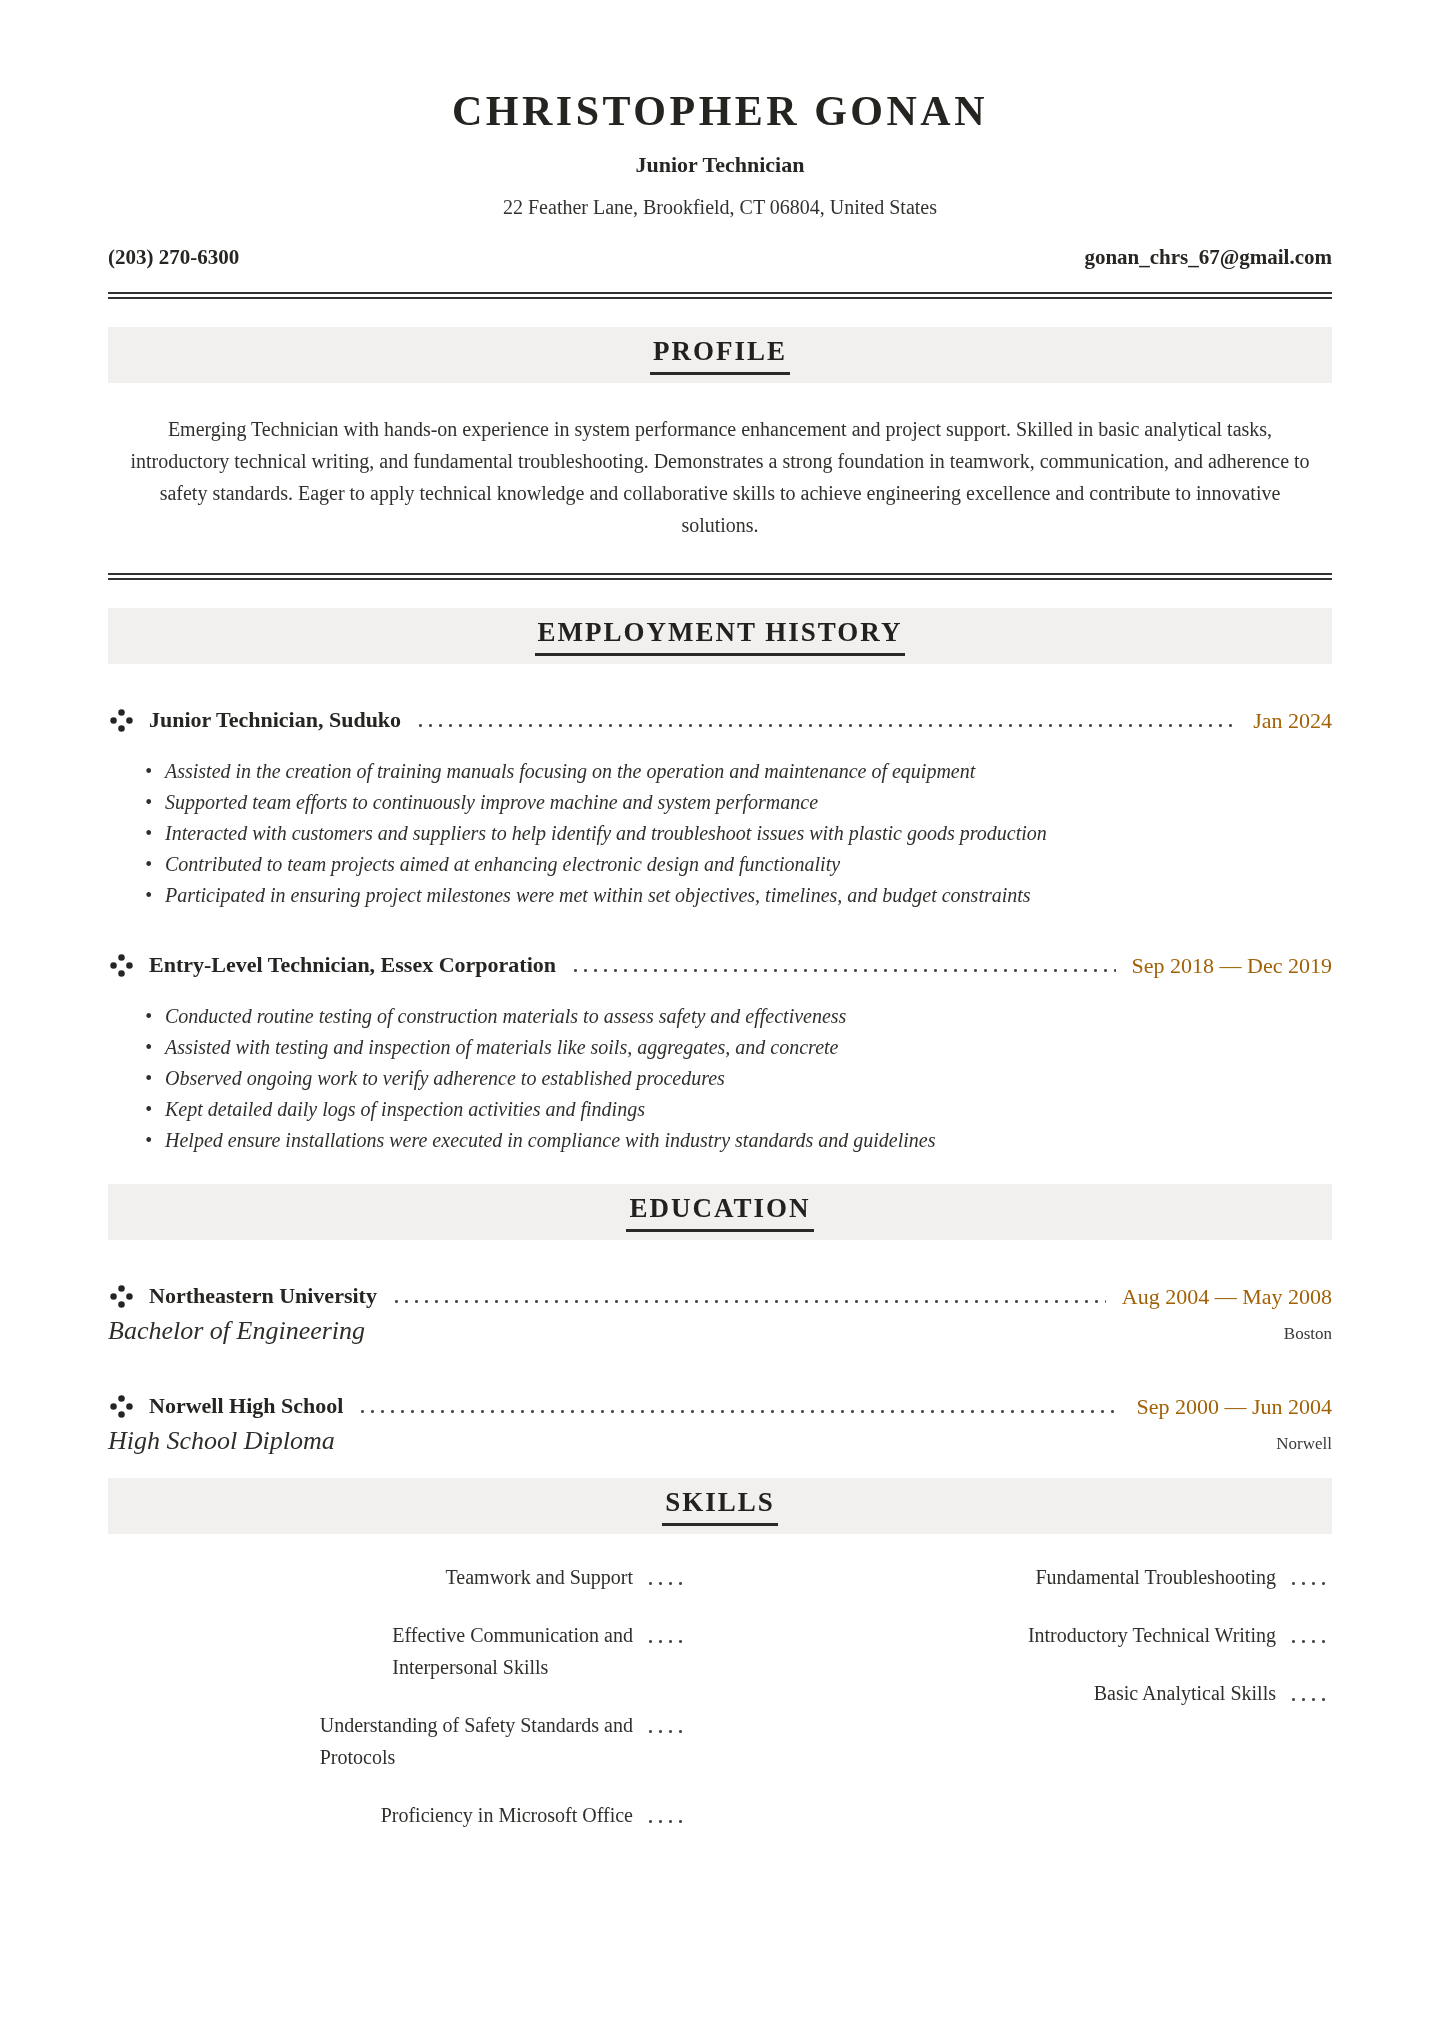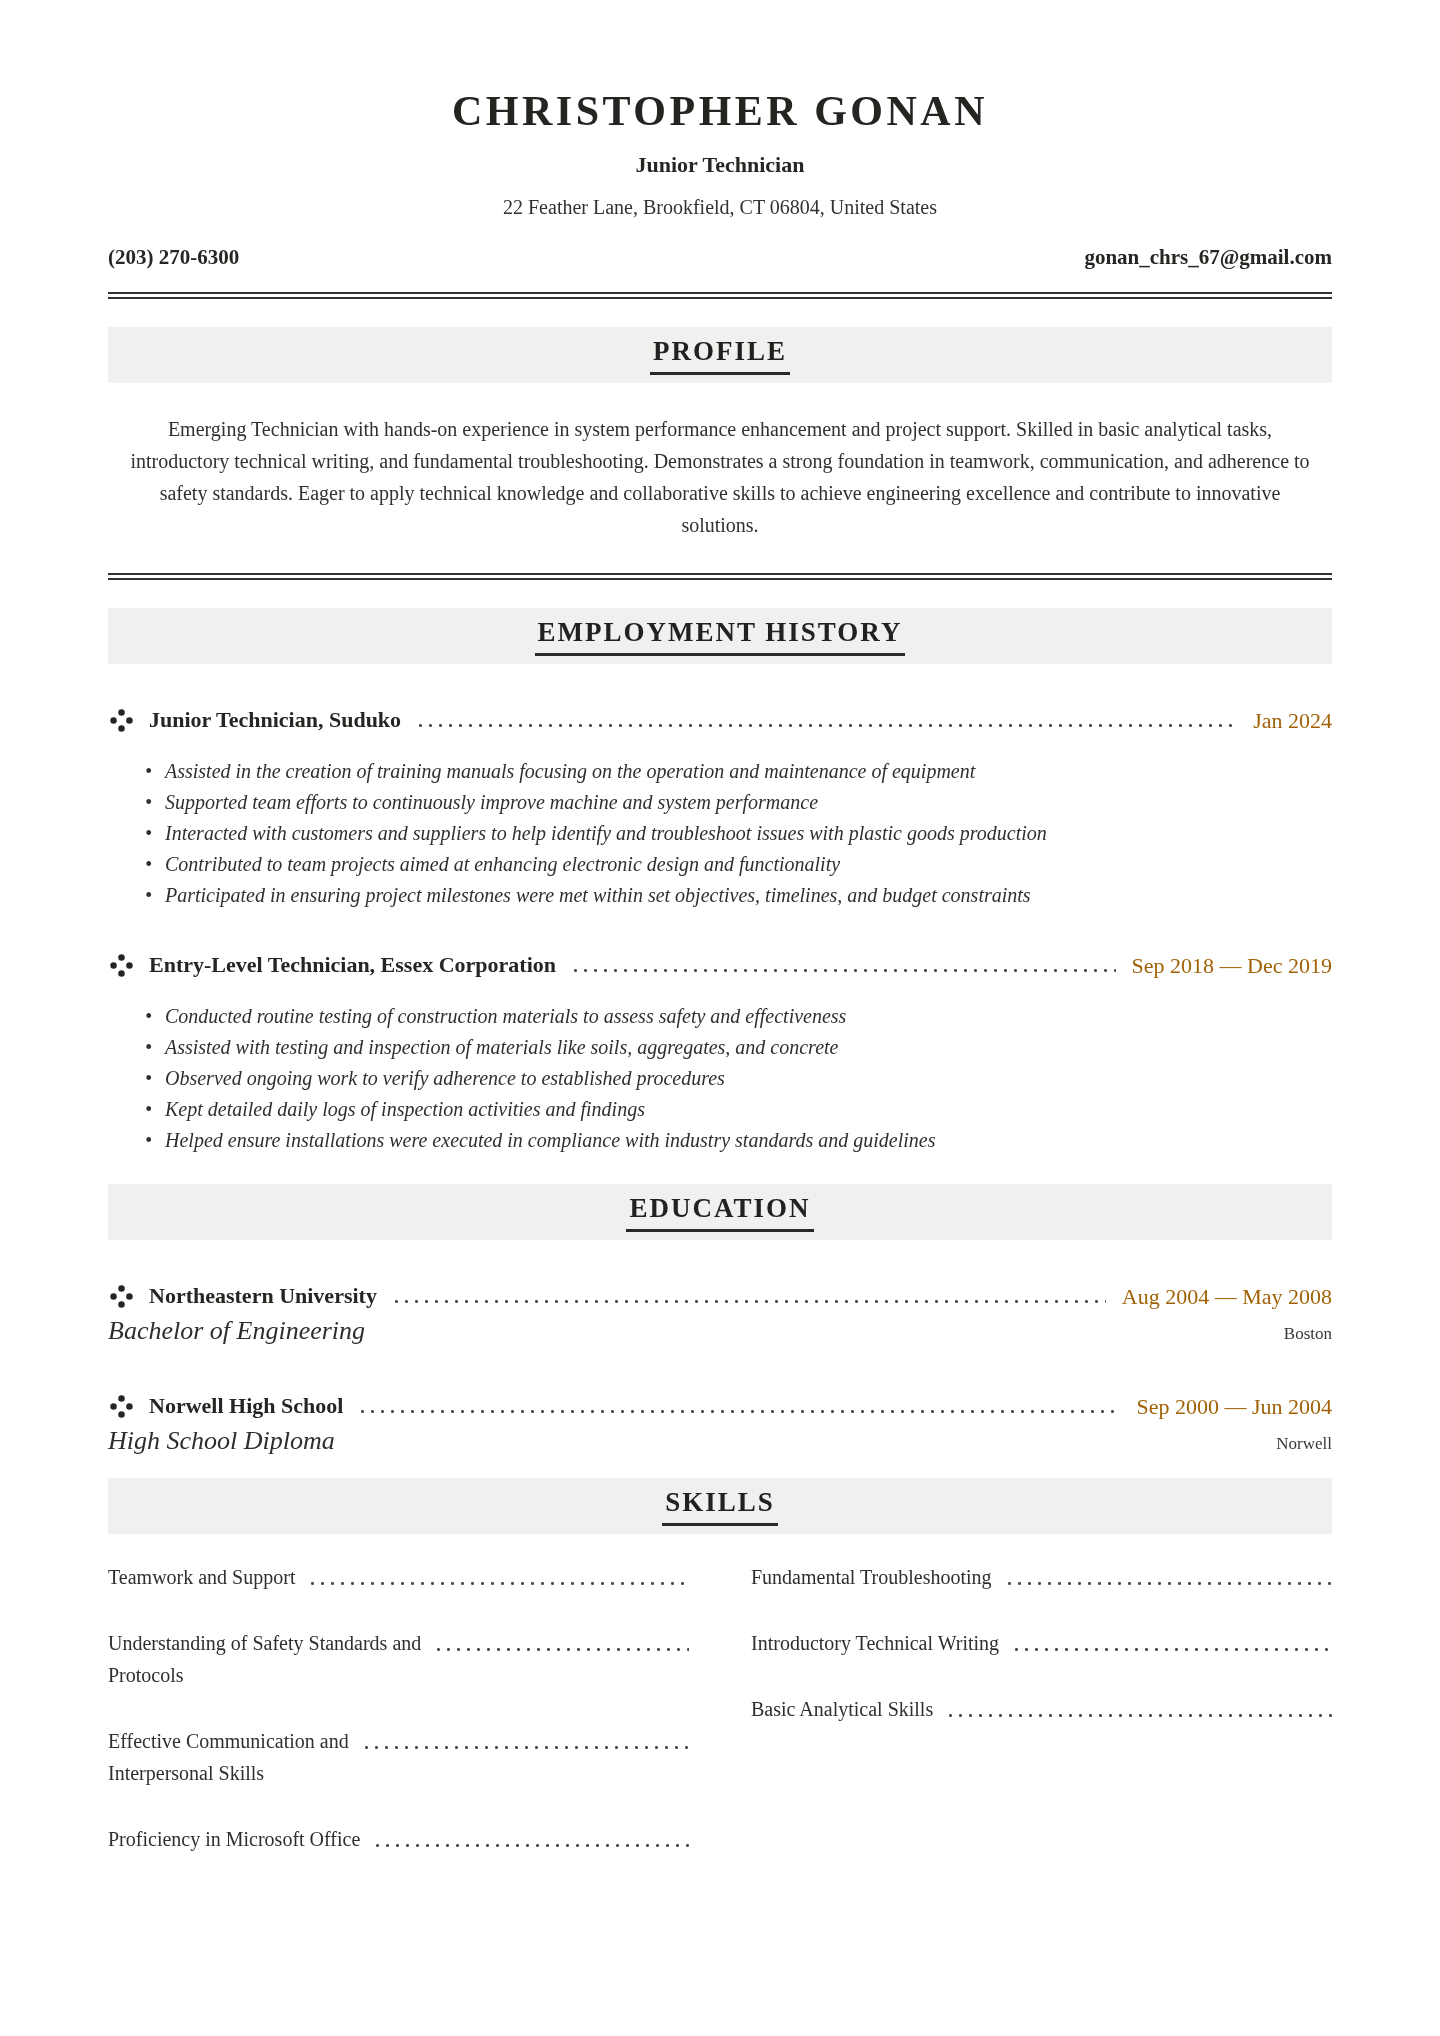--- a/index.html
+++ b/index.html
@@ -167,21 +167,21 @@
   }
   .entry.edu-second { margin-top: 46px; }
 
   
   .skills-grid {
     display: grid;
     grid-template-columns: 1fr 1fr;
     column-gap: 62px;
     margin-top: 30px;
   }
-  .skill-col { display: flex; flex-direction: column; gap: 40px; }
+  .skill-col { display: flex; flex-direction: column; gap: 32px; align-items: flex-end; }
   .skill-item { }
   .skill-head { display: flex; }
   .skill-label {
     font-size: 20px;
     line-height: 26px;
     white-space: nowrap;
     color: #312f2c;
   }
   .skill-leader {
     flex: 1 1 auto;
@@ -318,34 +318,34 @@
     <div class="skill-col">
       <div class="skill-item">
         <div class="skill-head">
             <span class="skill-label">Teamwork and Support</span>
             <span class="skill-leader"></span>
           </div>
 
       </div>
       <div class="skill-item">
         <div class="skill-head">
+            <span class="skill-label">Effective Communication and</span>
+            <span class="skill-leader"></span>
+          </div>
+        <div class="skill-line2">Interpersonal Skills</div>
+      </div>
+      <div class="skill-item">
+        <div class="skill-head">
             <span class="skill-label">Understanding of Safety Standards and</span>
             <span class="skill-leader"></span>
           </div>
         <div class="skill-line2">Protocols</div>
       </div>
       <div class="skill-item">
         <div class="skill-head">
-            <span class="skill-label">Effective Communication and</span>
-            <span class="skill-leader"></span>
-          </div>
-        <div class="skill-line2">Interpersonal Skills</div>
-      </div>
-      <div class="skill-item">
-        <div class="skill-head">
             <span class="skill-label">Proficiency in Microsoft Office</span>
             <span class="skill-leader"></span>
           </div>
 
       </div>
     </div>
     <div class="skill-col">
       <div class="skill-item">
         <div class="skill-head">
             <span class="skill-label">Fundamental Troubleshooting</span>

